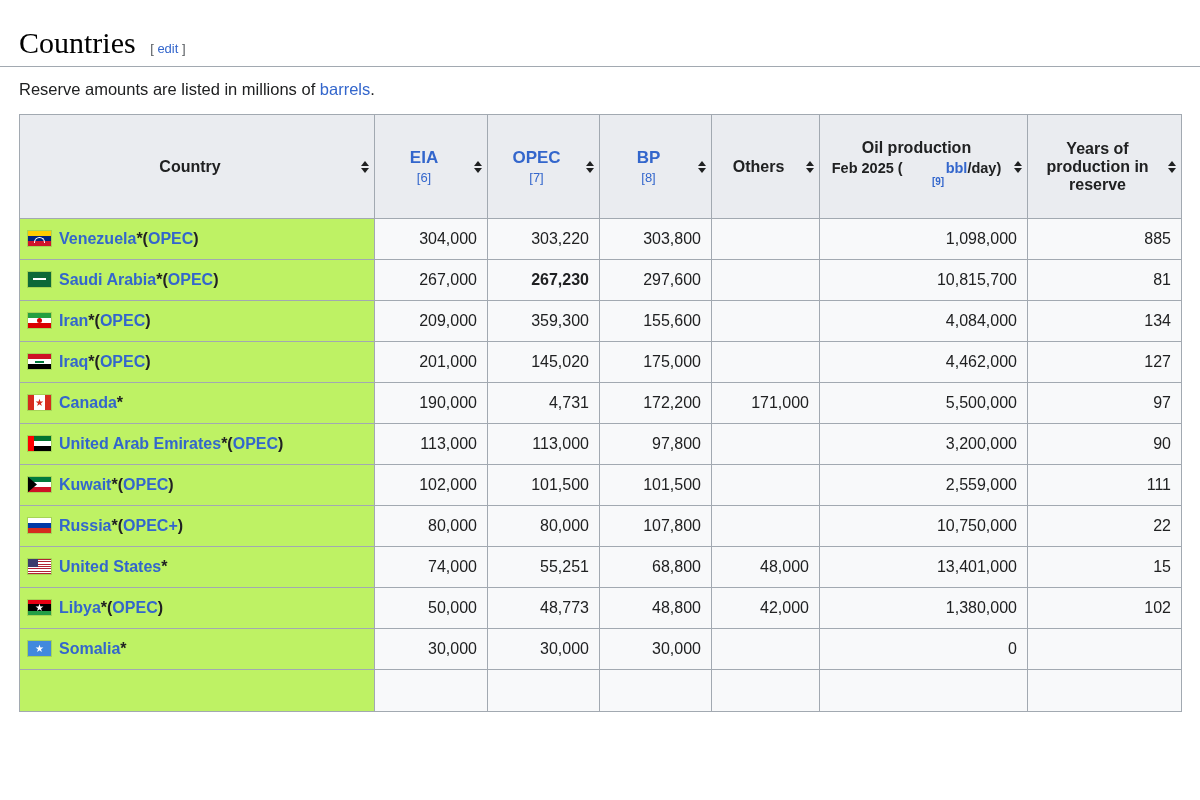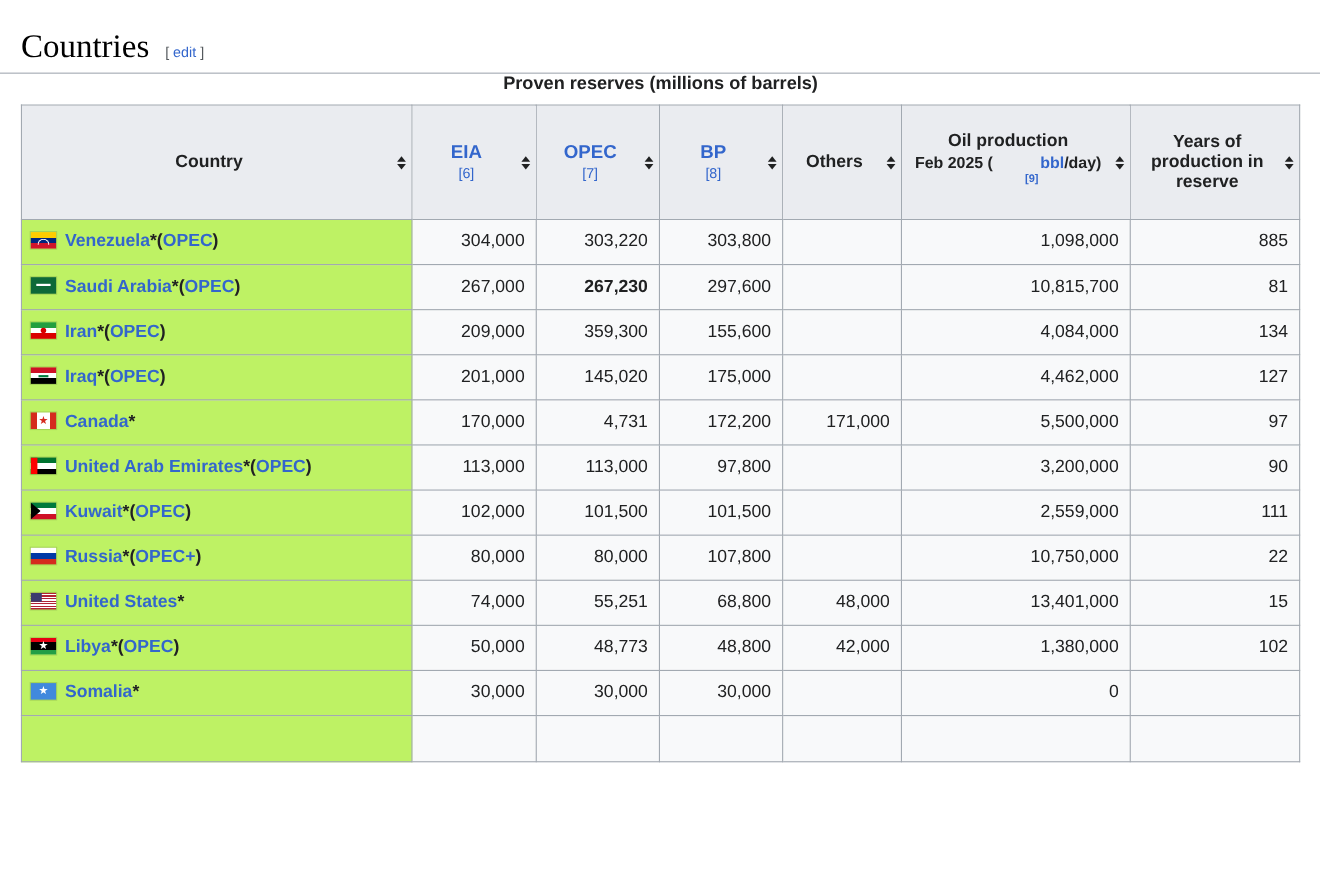--- a/index.html
+++ b/index.html
@@ -127,32 +127,32 @@
 
 <div class="content">
 
   <div class="heading-block">
     <h2 class="section-title">Countries</h2>
     <span class="edit-section"><span class="edit-bracket">[</span>
       <a href="#">edit</a>
       <span class="edit-bracket">]</span></span>
   </div>
 
+  <p class="subtitle"><span>Reserve amounts are listed in millions of </span><a href="#">barrels</a><span>.</span></p>
 
   <table class="reserves">
     <colgroup>
       <col class="w-country">
         <col class="w-eia">
         <col class="w-opec">
         <col class="w-bp">
       <col class="w-others">
         <col class="w-production">
         <col class="w-years">
     </colgroup>
-    <caption>Proven reserves (millions of barrels)</caption>
     <thead>
         <tr>
           <th class="th-country"><span class="h-label">Country</span><span class="sort-icon">
               <span class="tri-up"></span>
               <span class="tri-down"></span>
             </span></th>
           <th class="th-eia">
             <div><a class="header-link">EIA</a></div>
             <div><a class="ref-link">[6]</a></div>
             <span class="sort-icon">
@@ -228,21 +228,21 @@
           <td class="c-num">145,020</td>
           <td class="c-num">175,000</td>
           <td class="c-num"></td>
           <td class="c-num">4,462,000</td>
           <td class="c-num">127</td>
         </tr>
         <tr>
           <td class="c-country"><span class="flag" style="background: linear-gradient(to right, rgb(213, 43, 30) 0%, rgb(213, 43, 30) 25%, rgb(255, 255, 255) 25%, rgb(255, 255, 255) 75%, rgb(213, 43, 30) 75%, rgb(213, 43, 30) 100%);"><span class="ov ov-center">
                 <span class="star-glyph" style="color: rgb(213, 43, 30);">★</span>
               </span></span><a class="country-link">Canada</a><span class="star">*</span></td>
-          <td class="c-num">170,000</td>
+          <td class="c-num">190,000</td>
           <td class="c-num">4,731</td>
           <td class="c-num">172,200</td>
           <td class="c-num">171,000</td>
           <td class="c-num">5,500,000</td>
           <td class="c-num">97</td>
         </tr>
         <tr>
           <td class="c-country"><span class="flag" style="background: linear-gradient(rgb(0, 115, 47) 0%, rgb(0, 115, 47) 33.33%, rgb(255, 255, 255) 33.33%, rgb(255, 255, 255) 66.67%, rgb(0, 0, 0) 66.67%, rgb(0, 0, 0) 100%);"><span class="ov" style="left: 0px; top: 0px; width: 6px; height: 100%; background: rgb(255, 0, 0);"></span></span><a class="country-link">United Arab Emirates</a><span class="star">*</span><span class="paren">(</span><a class="org-link">OPEC</a><span class="paren">)</span></td>
           <td class="c-num">113,000</td>
           <td class="c-num">113,000</td>

